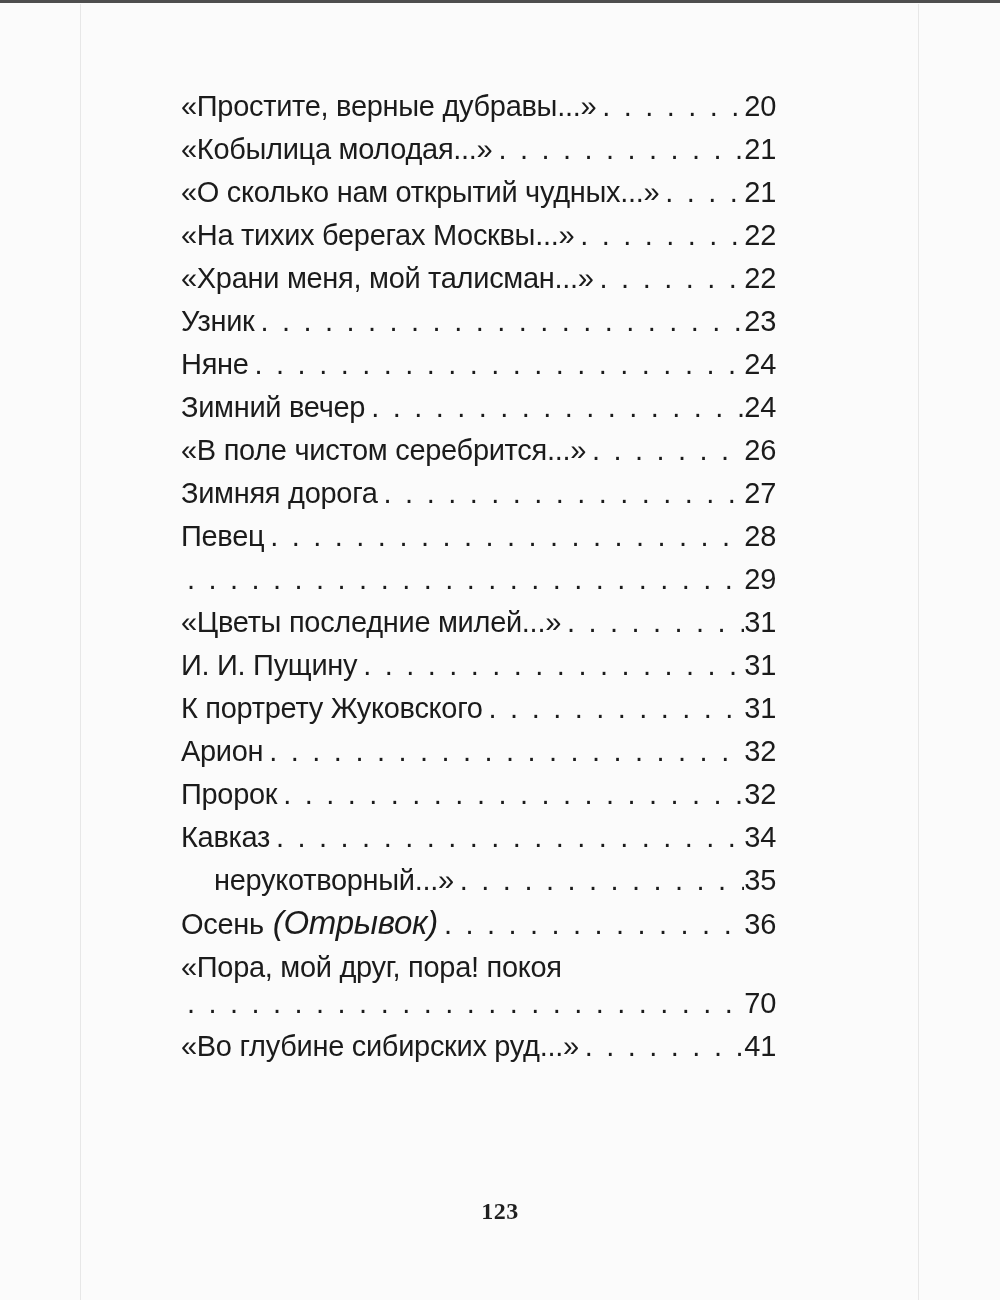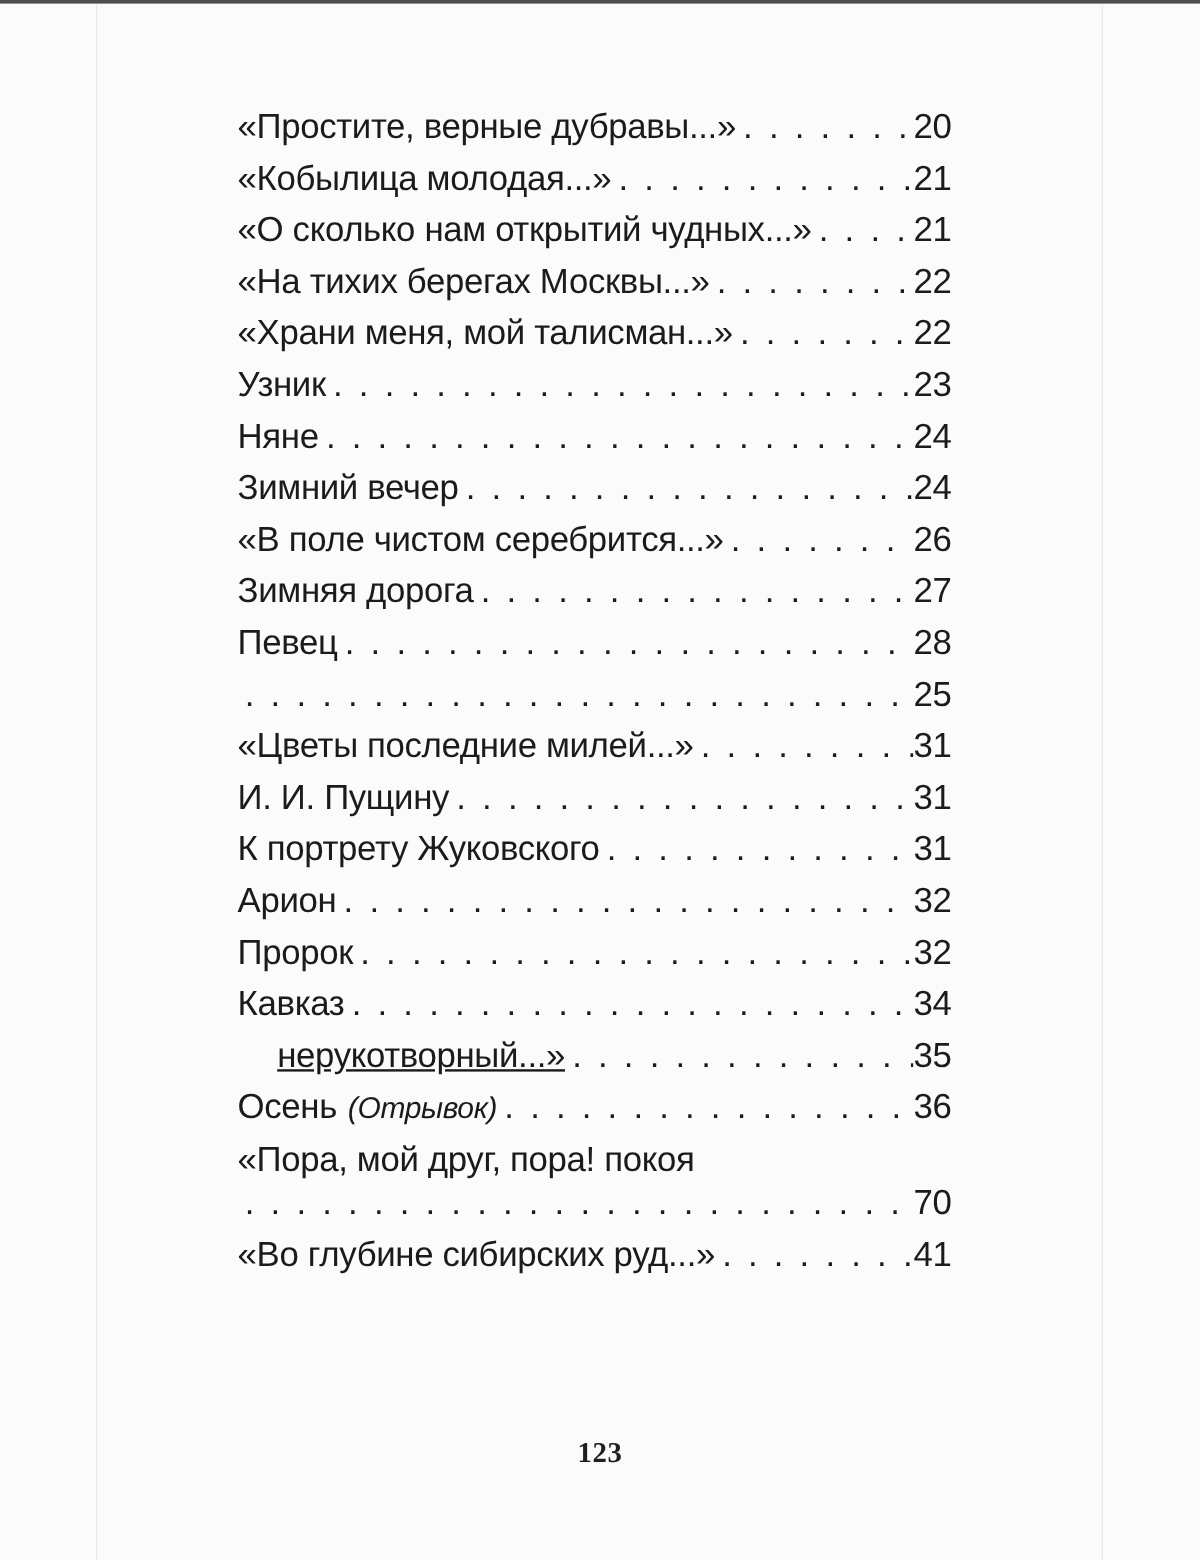--- a/index.html
+++ b/index.html
@@ -26,39 +26,39 @@
     top: 4px; bottom: 0;
     width: 1px;
     background: var(--scan-edge, #e7e7e7);
   }
   .scan-left  { left: 80px; }
   .scan-right { left: 918px; }
 
   
   .toc {
     position: absolute;
-    left: 198px;
+    left: 181px;
     top: 88px;
     width: 595px;
   }
   .entry { margin-bottom: 7px; }
   .line {
     font-size: 29px;
     line-height: 36px;
     letter-spacing: -0.3px;
   }
   .row {
     display: flex;
     align-items: baseline;
   }
   .t { white-space: nowrap; }
-  .t.indent { padding-left: 33px; text-decoration: underline; }
+  .t.indent { padding-left: 33px; }
   .it {
     font-style: italic;
-    font-size: 25px;
+    font-size: 33px;
     margin-left: 9px;
     white-space: nowrap;
   }
   .leader {
     flex: 1;
     min-width: 0;
     overflow: hidden;
     white-space: nowrap;
     padding-left: 6px;
   }
@@ -200,21 +200,21 @@
       <span class="leader"></span>
       <span class="pg">28</span>
     </div>
   </div>
 
   <div class="entry">
 
     <div class="line row">
 
       <span class="leader"></span>
-      <span class="pg">25</span>
+      <span class="pg">29</span>
     </div>
   </div>
 
 
   <div class="entry">
 
     <div class="line row">
       <span class="t">«Цветы последние милей...»</span>
 
       <span class="leader"></span>

